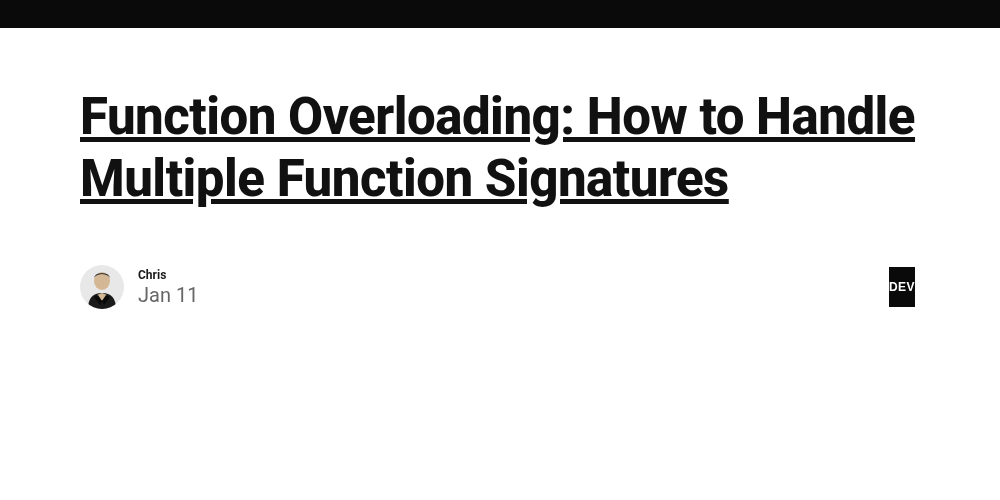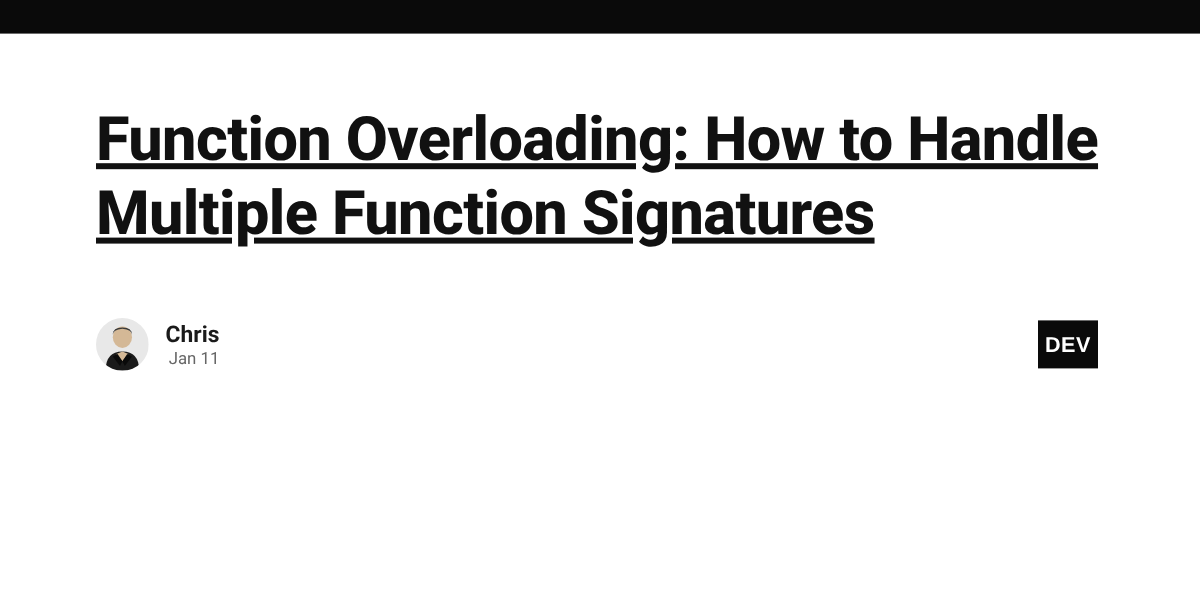--- a/index.html
+++ b/index.html
@@ -53,40 +53,40 @@
       width: 100%;
       height: 100%;
       display: block;
     }
     .author-text {
       display: flex;
       flex-direction: column;
       gap: 1px;
     }
     .author-name {
-      font-size: 19px;
+      font-size: 12px;
       font-weight: 700;
       color: #1a1a1a;
     }
     .post-date {
-      font-size: 14px;
+      font-size: 20px;
       font-weight: 400;
       color: #666666;
       text-align: right;
     }
     .dev-badge {
-      width: 50px;
+      width: 26px;
       height: 40px;
       background: #0a0a0a;
       color: #ffffff;
       display: flex;
       align-items: center;
       justify-content: center;
       font-weight: 800;
-      font-size: 18px;
+      font-size: 12px;
       letter-spacing: 0.5px;
       font-family: Arial, sans-serif;
     }
   </style>
 </head>
 <body>
 
 <div class="top-bar"></div>
 
 <div class="content">

